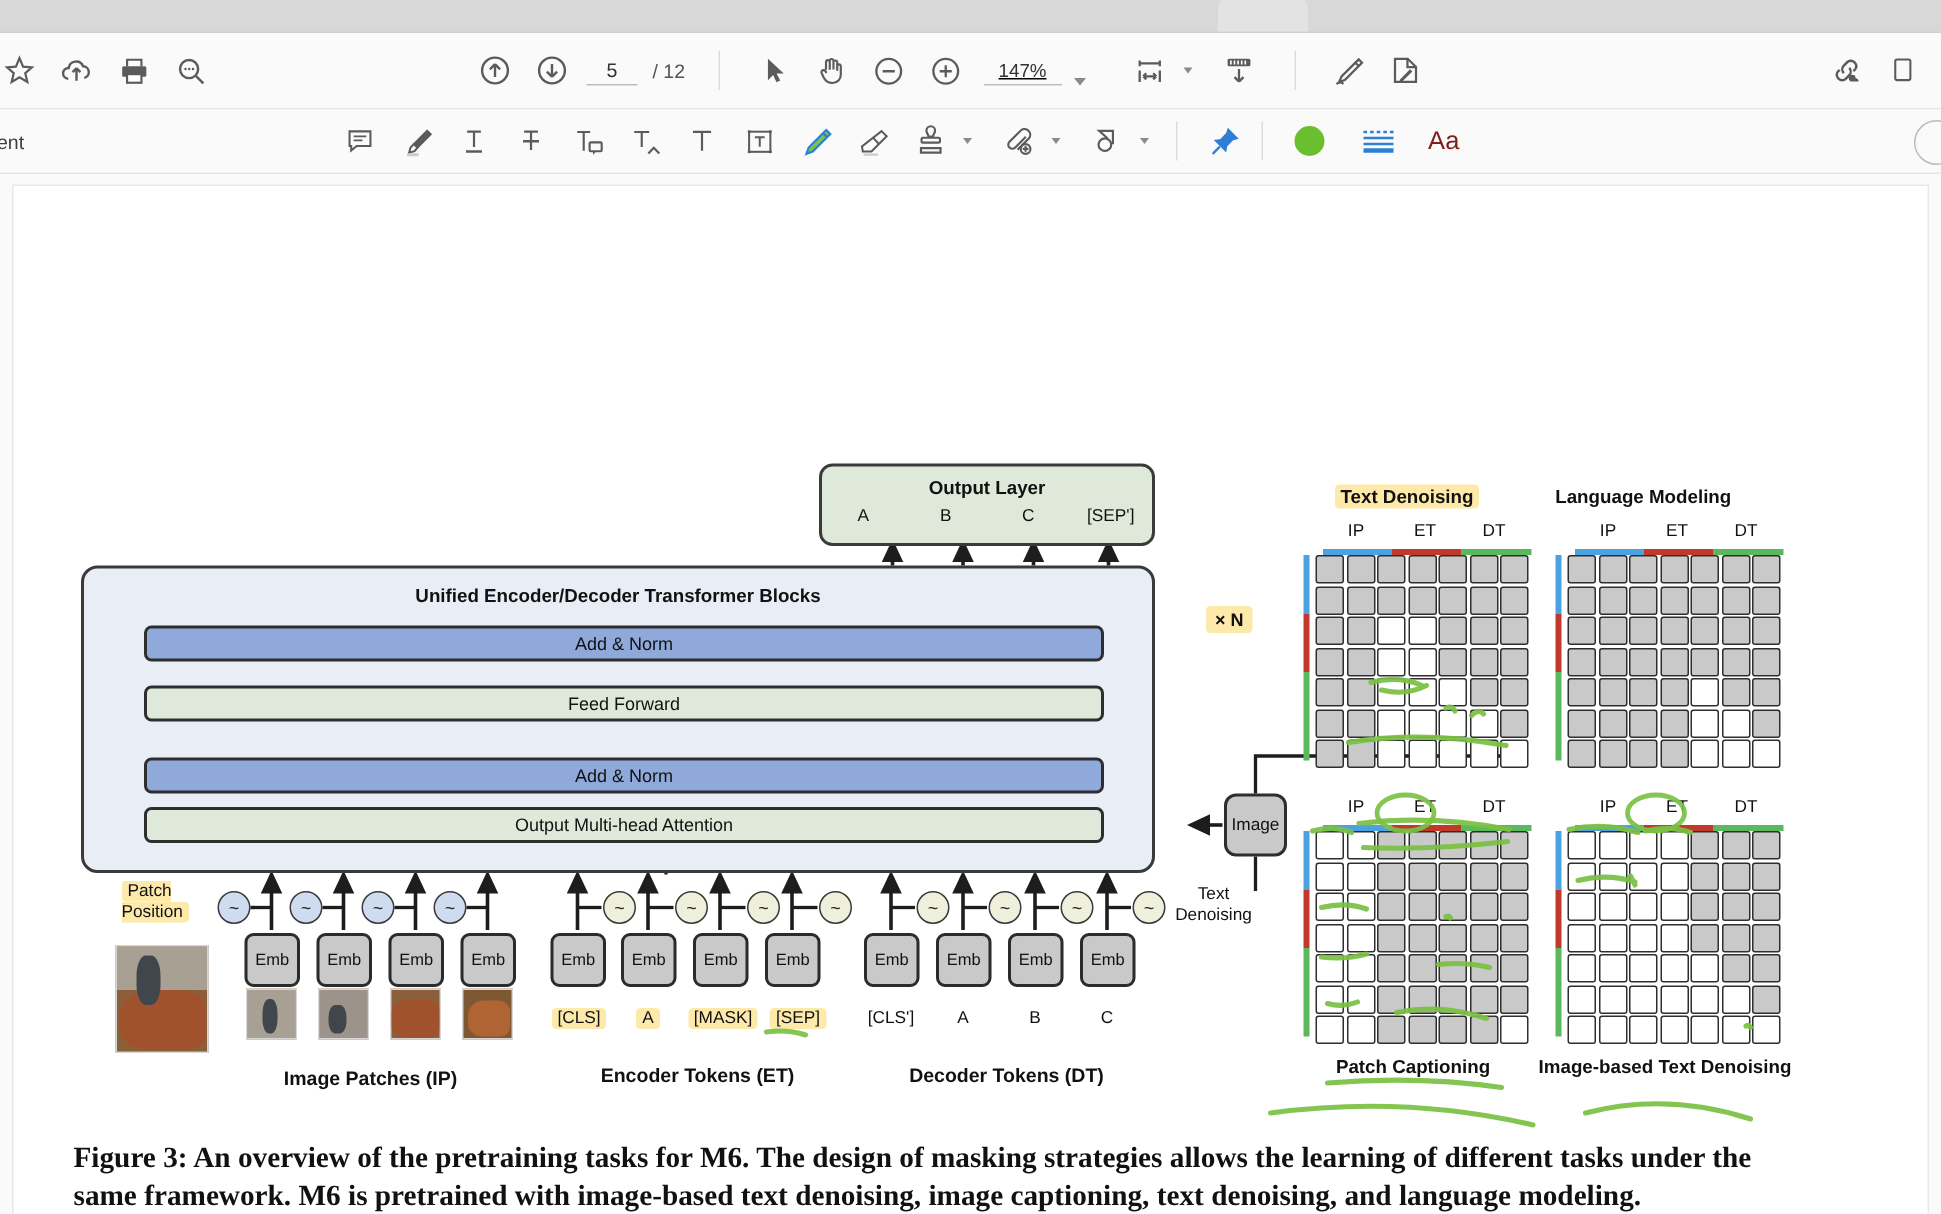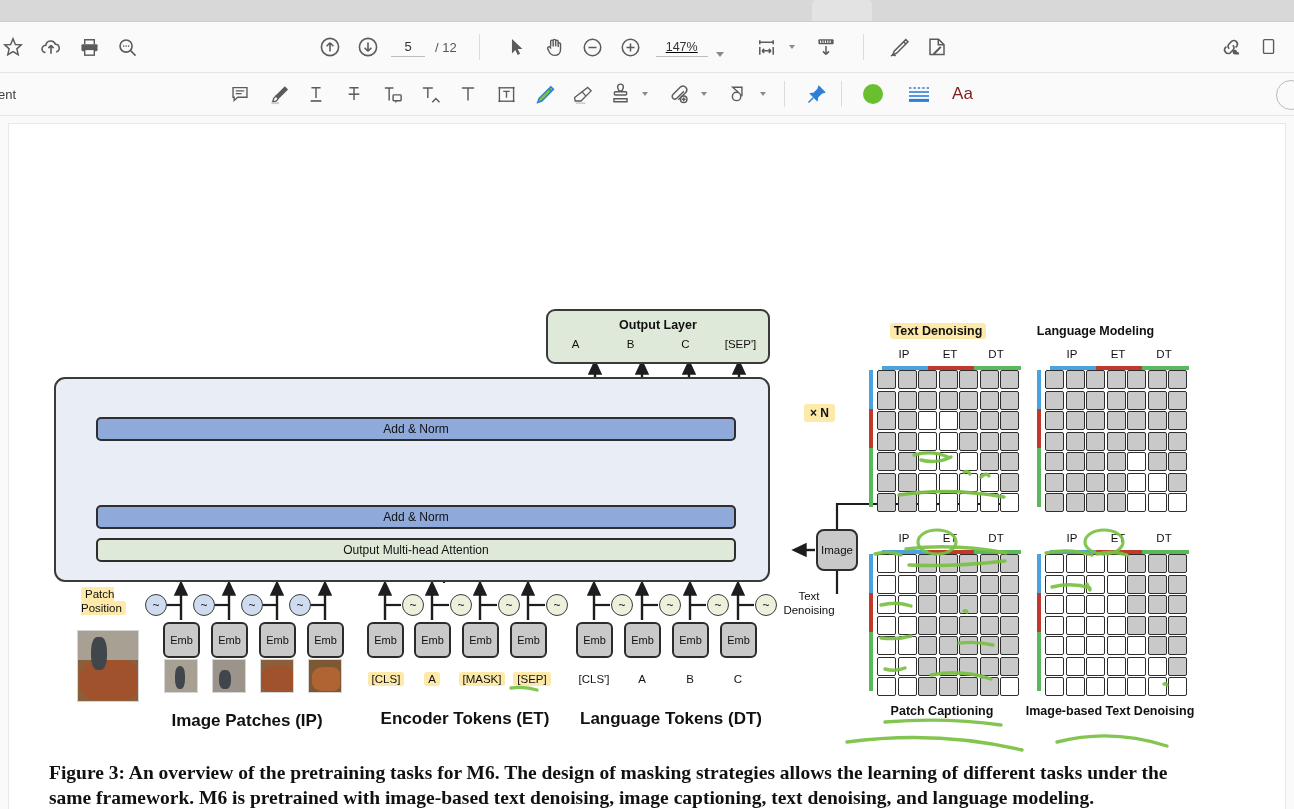--- a/index.html
+++ b/index.html
@@ -136,21 +136,21 @@
   }
   .posnode {
     position: absolute; width: 22px; height: 22px; border-radius: 50%;
     border: 1.6px solid #3a3a3a; display: flex; align-items: center; justify-content: center;
     font-size: 12px; color: #222; line-height: 1;
   }
   .pos-blue { background: #cfdcf0; }
   .pos-yellow { background: #eff0dc; }
 
   .tok { position: absolute; font-size: 11.5px; color: #111; text-align: center; }
-  .grouplabel { position: absolute; font-size: 17px; font-weight: bold; color: #111; text-align: center; }
+  .grouplabel { position: absolute; font-size: 13px; font-weight: bold; color: #111; text-align: center; }
 
   
   .photo {
     position: absolute; border: 1px solid #d6d6d6; background: #9a7b5a; overflow: hidden;
   }
   .ph-ground { position: absolute; left:0; bottom:0; width:100%; height:58%; background:#8a5f3a; }
   .ph-horse { position: absolute; left:10%; bottom:6%; width:78%; height:46%; background:#a0522d; border-radius:40% 30% 25% 35%; }
   .ph-rider { position: absolute; left:26%; top:14%; width:22%; height:40%; background:#41464d; border-radius:40%; }
   .ph-crowd { position:absolute; left:0; top:0; width:100%; height:48%; background:#a8a093; }
 
@@ -532,22 +532,26 @@
         <div class="title">Output Layer</div>
         <div class="toks">
           <span>A</span>
           <span>B</span>
           <span>C</span>
           <span>[SEP']</span>
         </div>
       </div>
 
       <div class="blk" id="transformerBox">
+        <div class="btitle">Unified Encoder/Decoder Transformer Blocks</div>
         <div class="inner-bar bar-blue" style="top:38px">
           <span>Add &amp; Norm</span>
+          </div>
+        <div class="inner-bar bar-green" style="top:78px">
+          <span>Feed Forward</span>
           </div>
         <div class="inner-bar bar-blue" style="top:126px">
           <span>Add &amp; Norm</span>
           </div>
         <div class="inner-bar bar-green" style="top:159px">
           <span>Output Multi-head Attention</span>
           </div>
       </div>
 
       <div class="blk" id="xnBadge">× N</div>
@@ -623,21 +627,21 @@
 
       <div class="tok" style="left:556px;top:549px;width:58px">[CLS']</div>
       <div class="tok" style="left:614px;top:549px;width:38px">A</div>
       <div class="tok" style="left:662px;top:549px;width:38px">B</div>
       <div class="tok" style="left:710px;top:549px;width:38px">C</div>
 
       <div class="grouplabel" style="left:138px;top:587px;width:200px">
         <span>Image Patches (IP)</span>
       </div>
       <div class="grouplabel" style="left:356px;top:585px;width:200px">Encoder Tokens (ET)</div>
-      <div class="grouplabel" style="left:562px;top:585px;width:200px">Language Tokens (DT)</div>
+      <div class="grouplabel" style="left:562px;top:585px;width:200px">Decoder Tokens (DT)</div>
 
       <div class="gridwrap" style="left:860px;top:200px;width:150px;height:180px">
         <div class="gridtitle" style="top:0;left:-6px">
           <span class="hl">Text Denoising</span>
         </div>
         <div class="colhdr" style="top:24px;left:12px;width:140px">
           <span style="width:46px">IP</span>
           <span style="width:46px">ET</span>
           <span style="width:46px">DT</span>
         </div>

